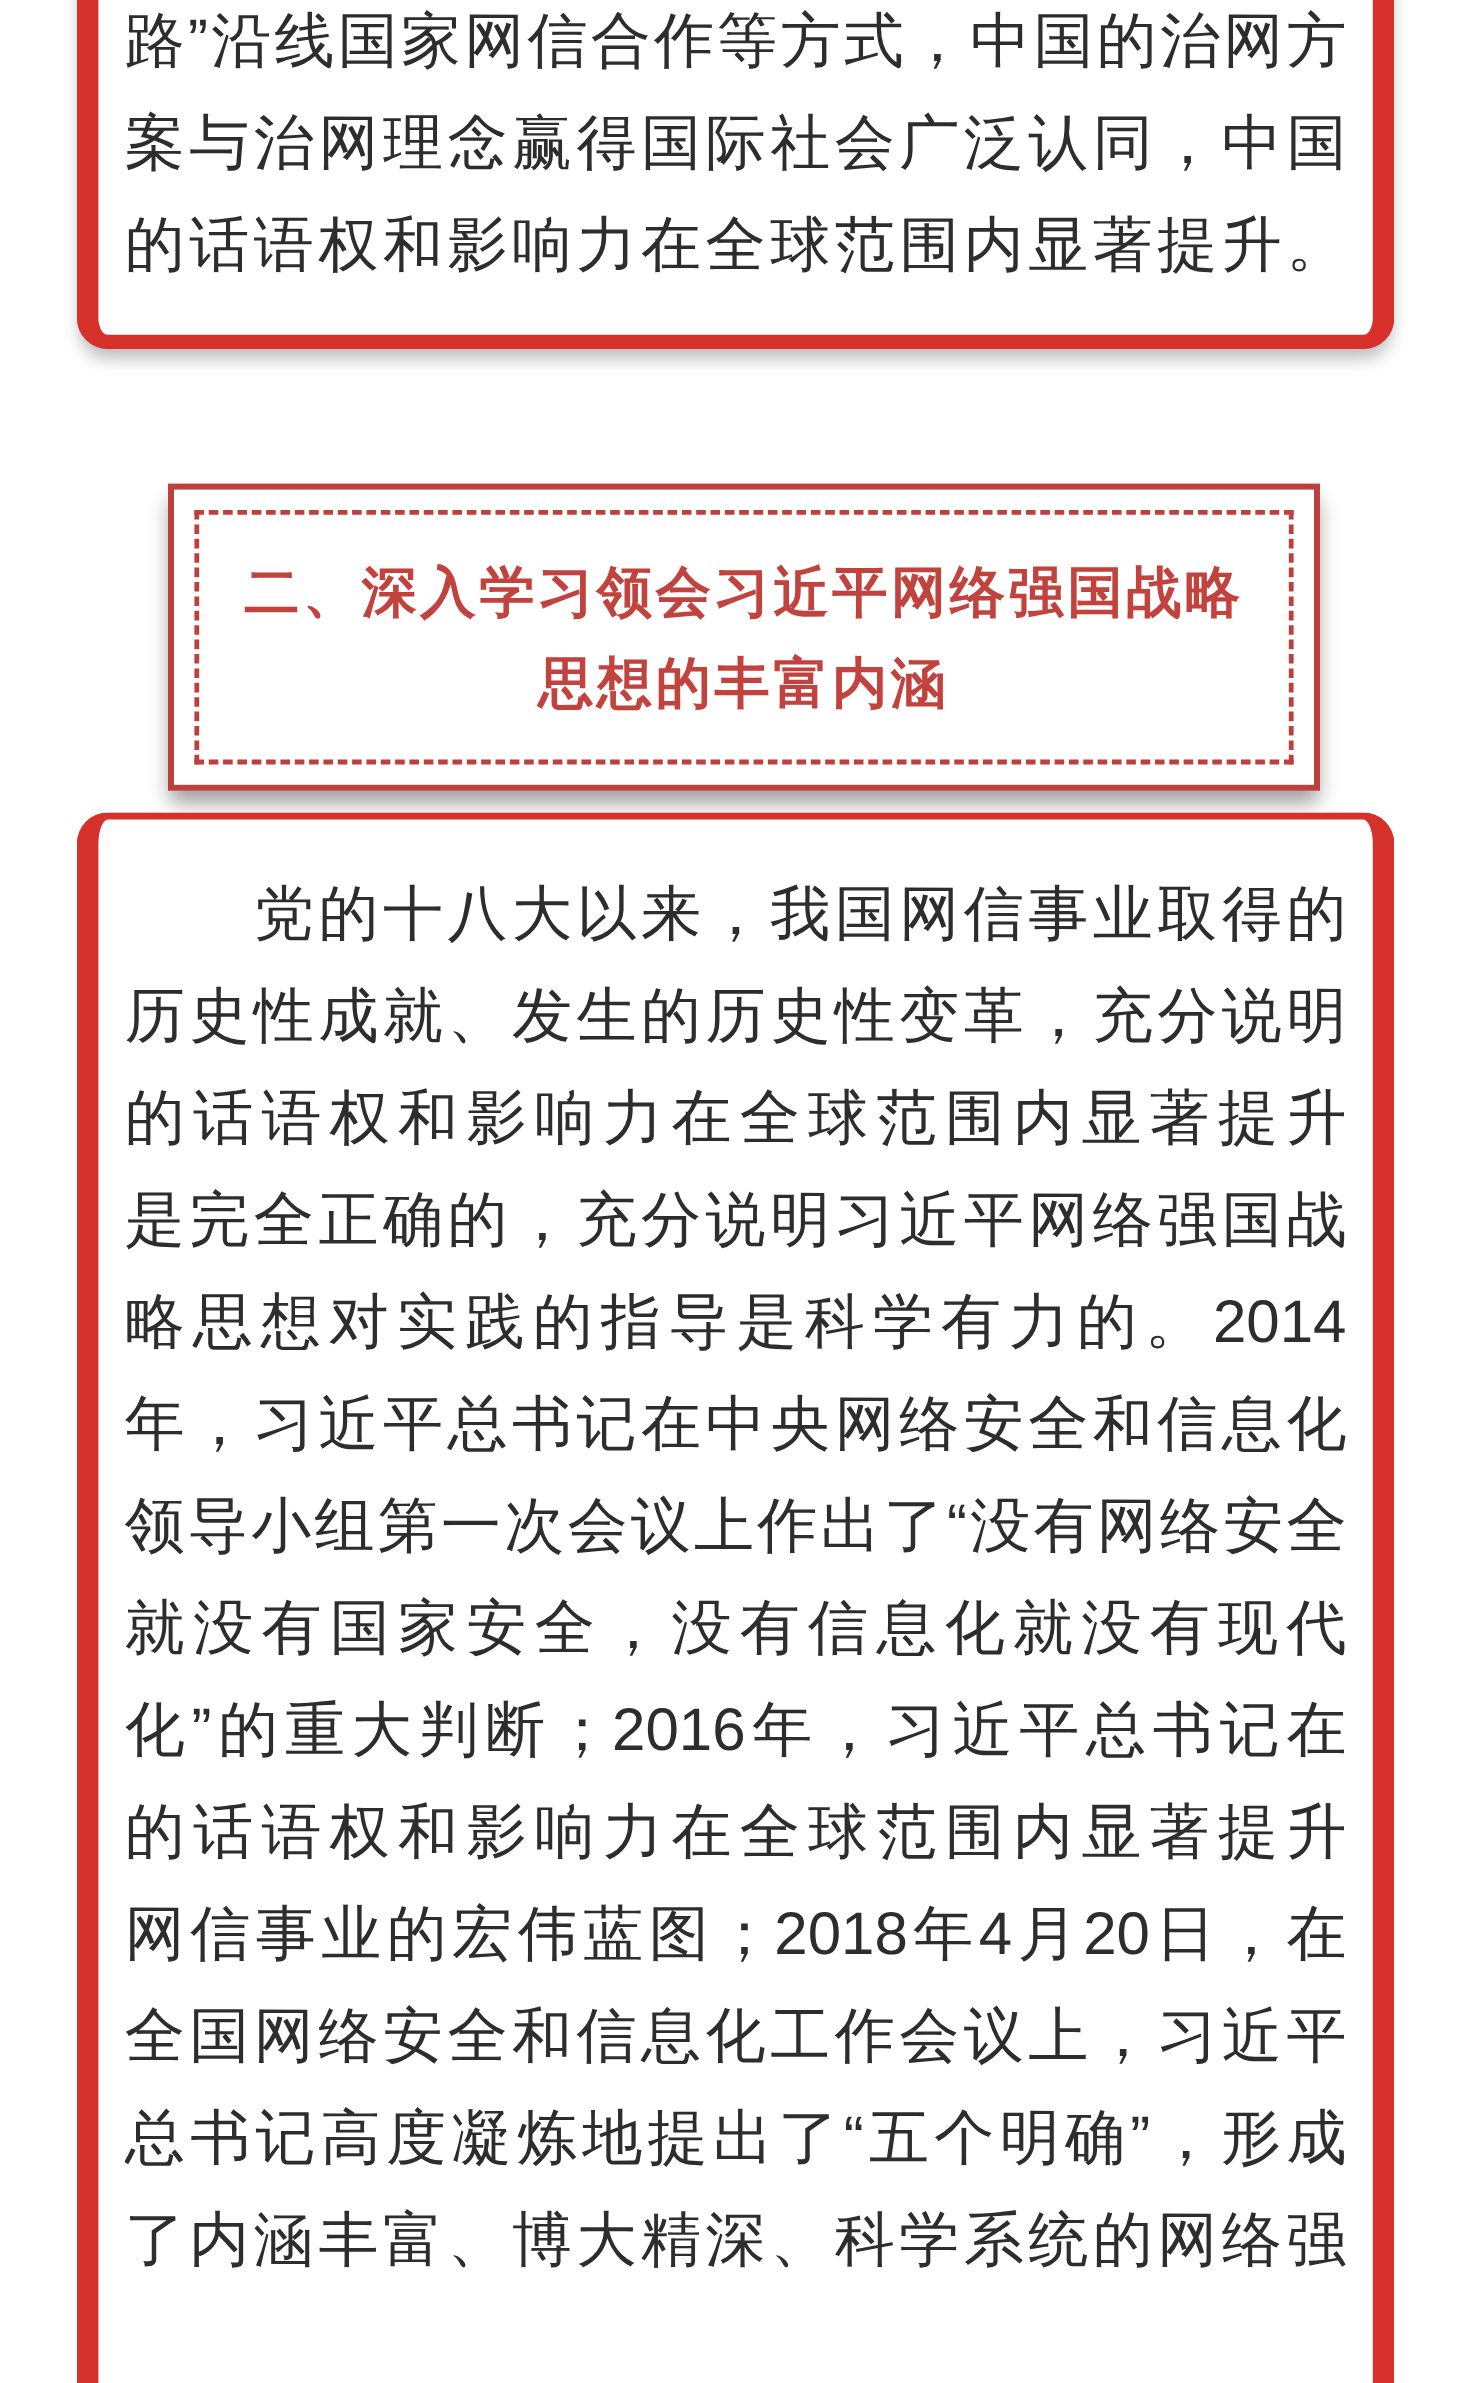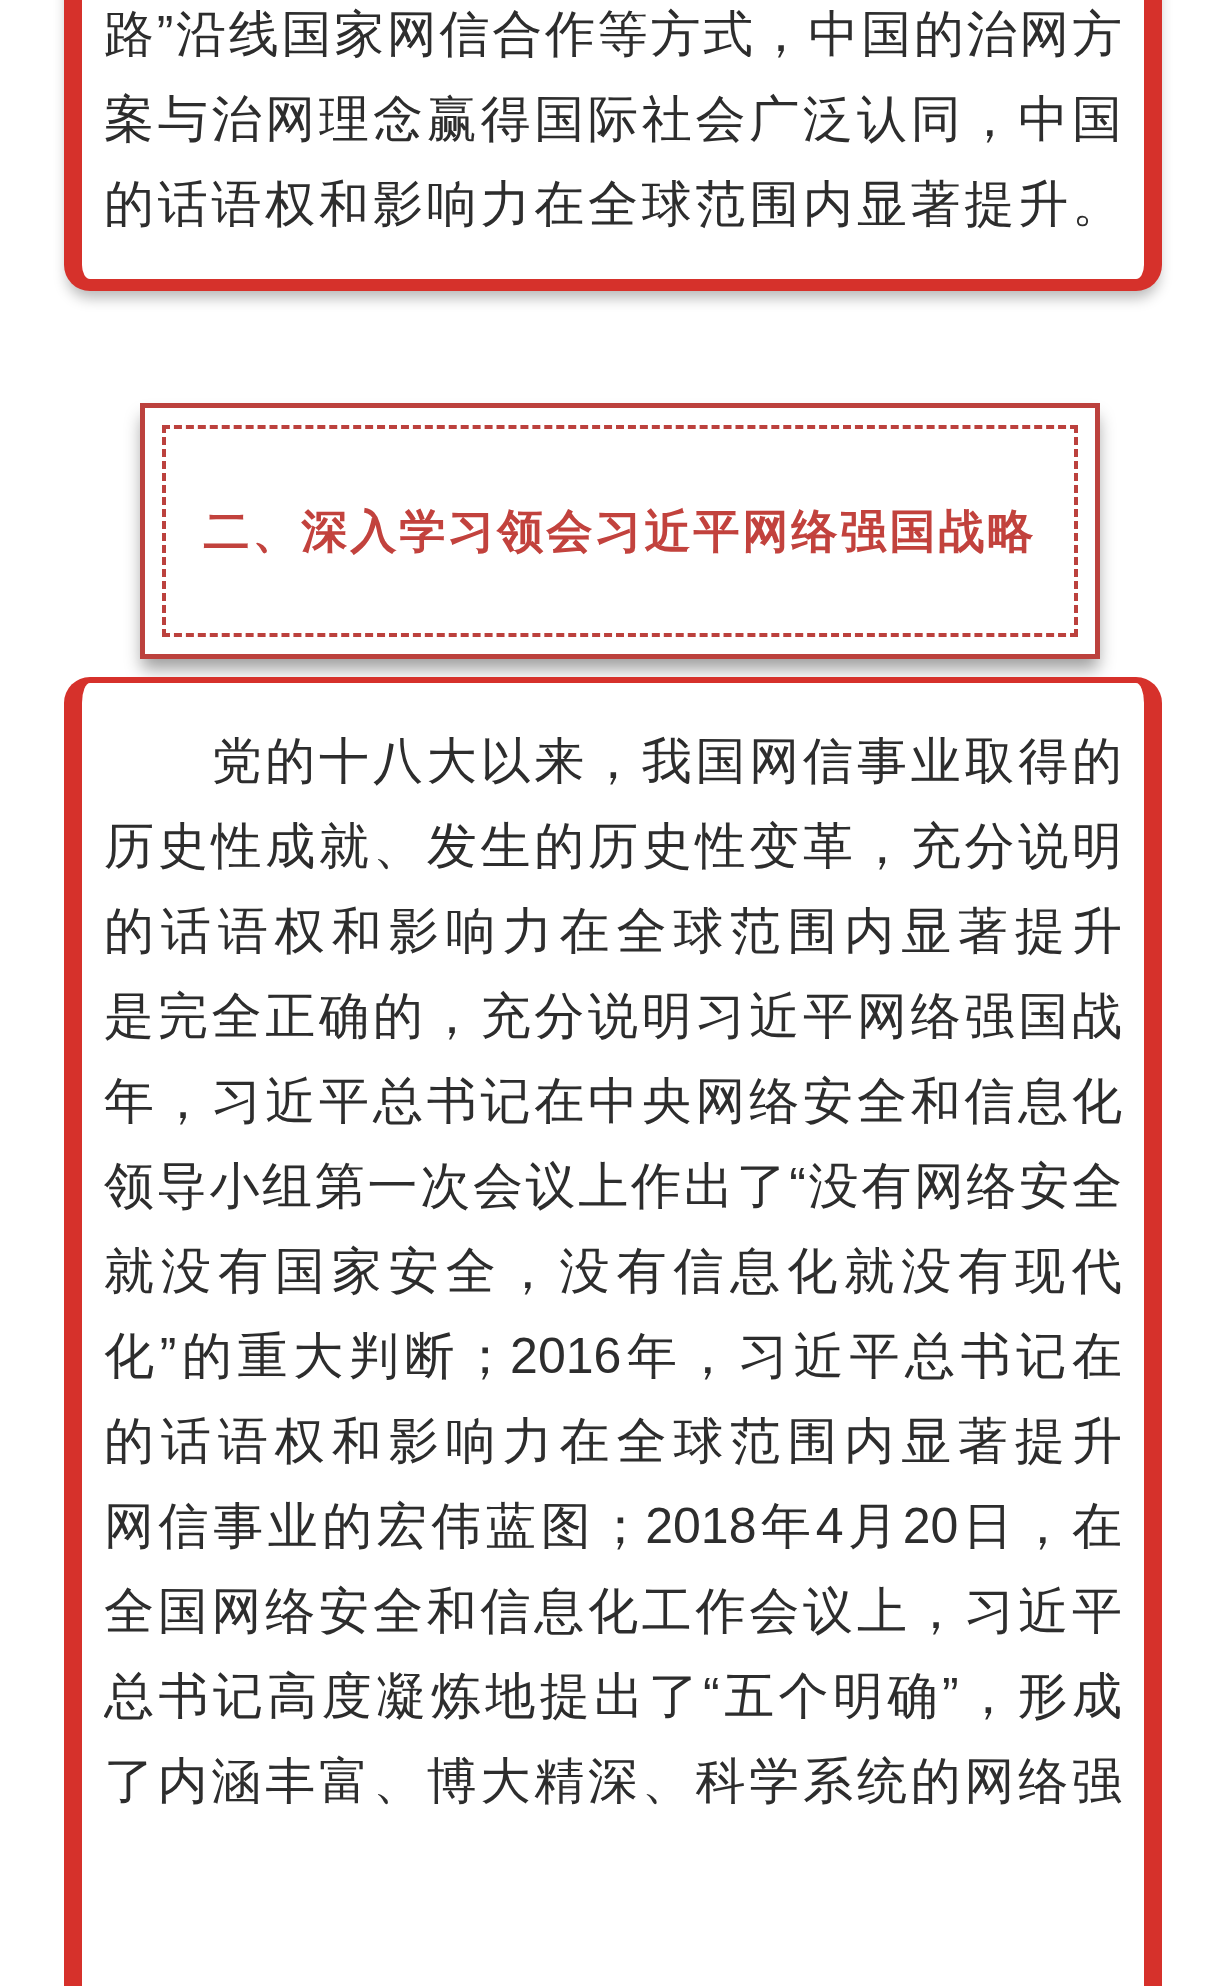--- a/index.html
+++ b/index.html
@@ -87,28 +87,30 @@
 
   <div class="top-box">
     <div class="para-line">路”沿线国家网信合作等方式，中国的治网方</div>
     <div class="para-line">案与治网理念赢得国际社会广泛认同，中国</div>
     <div class="para-line">的话语权和影响力在全球范围内显著提升。</div>
   </div>
 
   <div class="header-box">
     <div class="header-dashed">
       <div class="header-line">二、深入学习领会习近平网络强国战略</div>
+      <div class="header-line">思想的丰富内涵</div>
     </div>
   </div>
 
   <div class="body-box">
     <div class="para-line">　　党的十八大以来，我国网信事业取得的</div>
     <div class="para-line">历史性成就、发生的历史性变革，充分说明</div>
     <div class="para-line">的话语权和影响力在全球范围内显著提升</div>
     <div class="para-line">是完全正确的，充分说明习近平网络强国战</div>
+    <div class="para-line">略思想对实践的指导是科学有力的。2014</div>
     <div class="para-line">年，习近平总书记在中央网络安全和信息化</div>
     <div class="para-line">领导小组第一次会议上作出了“没有网络安全</div>
     <div class="para-line">就没有国家安全，没有信息化就没有现代</div>
     <div class="para-line">化”的重大判断；2016年，习近平总书记在</div>
     <div class="para-line">的话语权和影响力在全球范围内显著提升</div>
     <div class="para-line">网信事业的宏伟蓝图；2018年4月20日，在</div>
     <div class="para-line">全国网络安全和信息化工作会议上，习近平</div>
     <div class="para-line">总书记高度凝炼地提出了“五个明确”，形成</div>
     <div class="para-line">了内涵丰富、博大精深、科学系统的网络强</div>
   </div>

